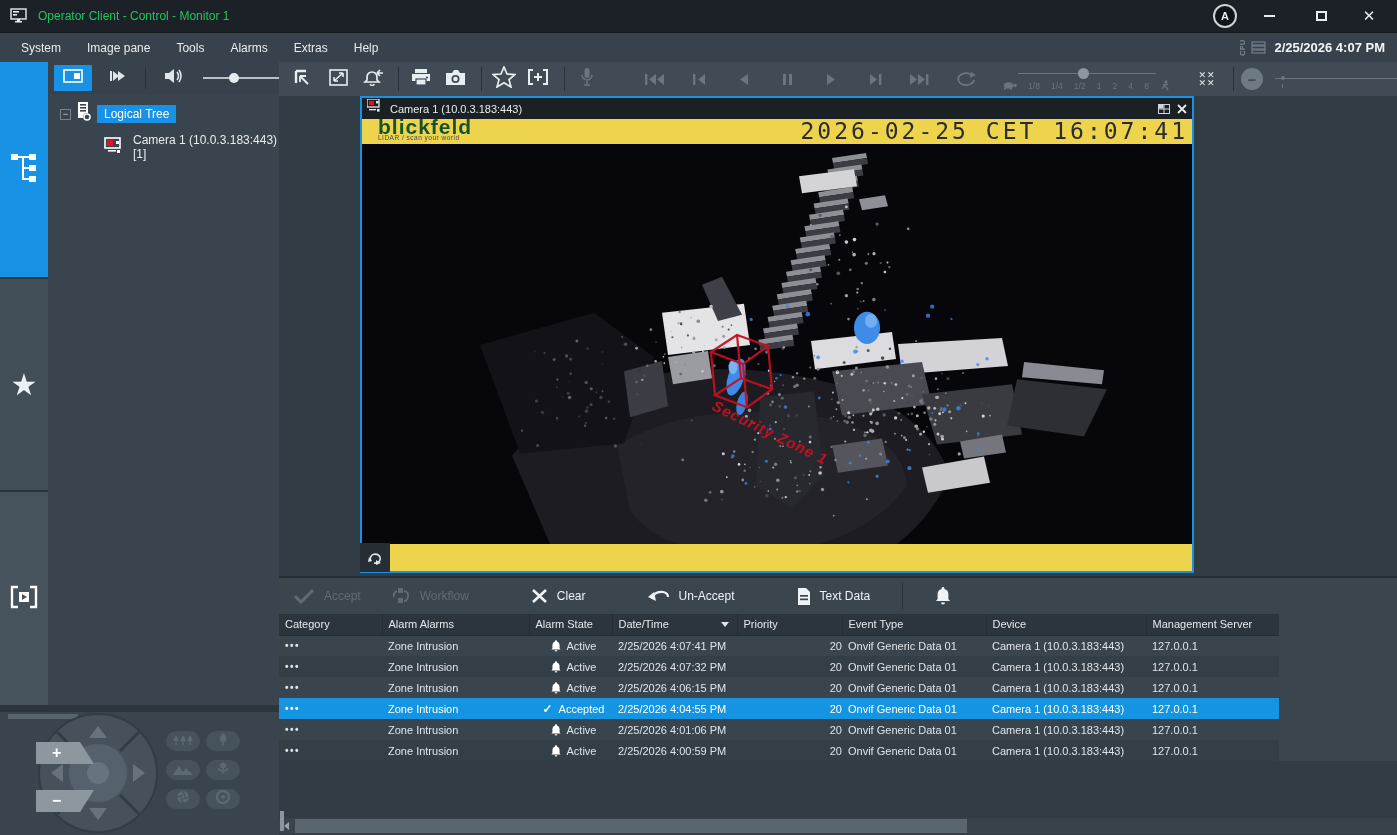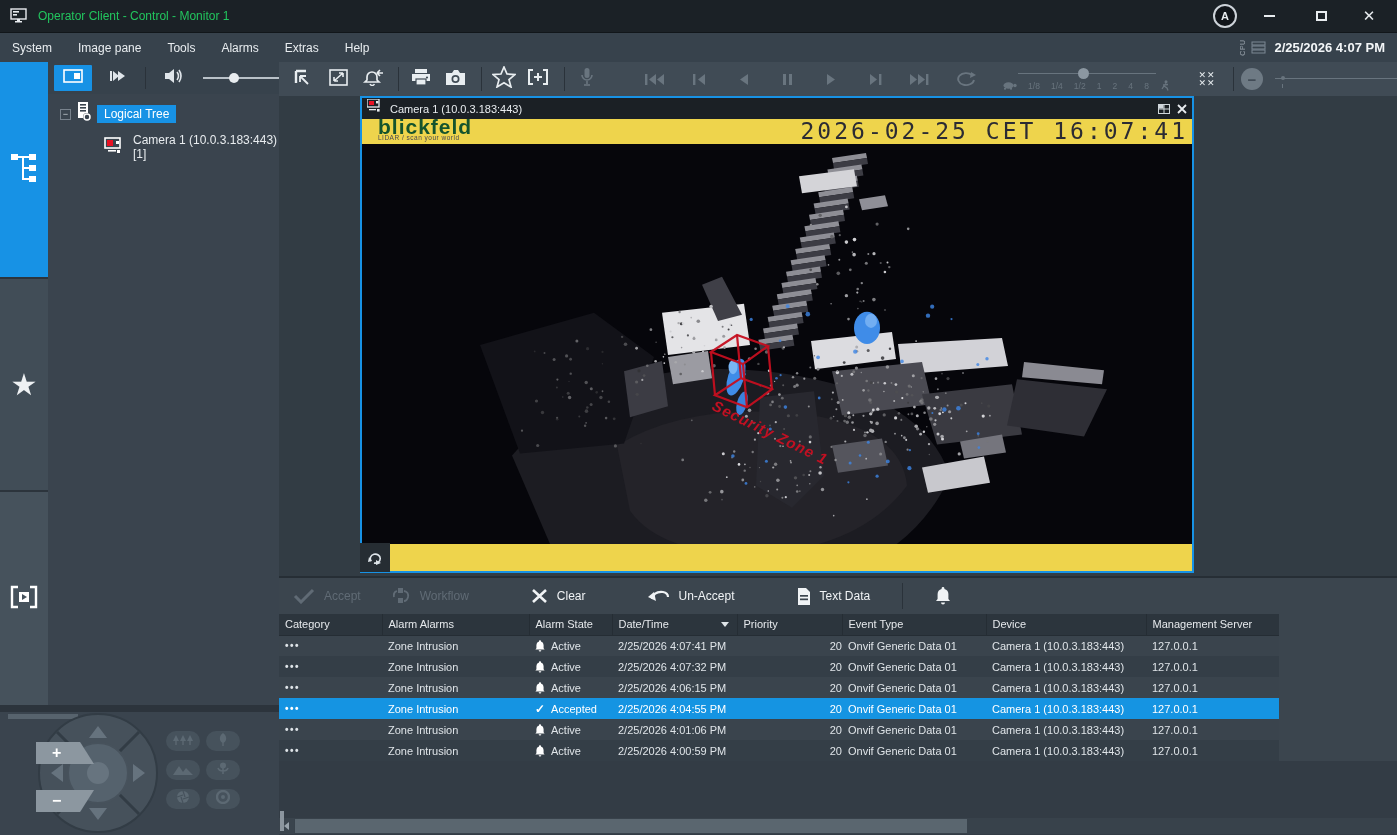--- a/index.html
+++ b/index.html
@@ -15,21 +15,21 @@
   .winbtn { position:absolute; top:0; height:32px; width:40px; display:flex; align-items:center; justify-content:center; }
   .avatar { position:absolute; right:160px; top:4px; width:24px; height:24px; border-radius:50%;
     border:2px solid #cdd3d9; background:#11151a; display:flex; align-items:center; justify-content:center;
     font-size:11px; font-weight:bold; }
   .btn-min { right:108px; } .btn-min i{ width:11px; height:2px; background:#e8ecef; display:block;}
   .btn-max { right:56px; } .btn-max i{ width:11px; height:10px; border:2px solid #e8ecef; display:block;}
   .btn-close { right:8px; font-size:15px; color:#e8ecef; }
 
   
   .menubar { height:30px; background:var(--bar); border-top:1px solid #11161a; display:flex; align-items:center;
-    padding-left:12px; position:relative; }
+    padding-left:21px; position:relative; }
   .menubar .mi { font-size:12px; color:#e9edf0; margin-right:26px; }
   .clockarea { position:absolute; right:12px; display:flex; align-items:center; gap:8px; }
   .cpu { display:flex; align-items:center; gap:1px; }
   .cpu .cputxt { font-size:7px; color:#9aa4ad; transform:rotate(-90deg); letter-spacing:.5px; }
   .clock { font-size:13px; font-weight:bold; color:#f3f6f8; }
 
   
   .app { display:flex; height:773px; }
   .left-col { width:390px; display:flex; flex-direction:column; background:var(--panel); }
   .v-split { width:7px; background:#2c343c; position:relative; }
@@ -120,21 +120,21 @@
   col.c5{width:105px} col.c6{width:144px} col.c7{width:160px} col.c8{width:133px}
   table.alarms th { height:21px; background:#2c353d; color:#e6e9ec; font-weight:normal; text-align:left;
     padding-left:6px; border-right:1px solid #252d34; border-bottom:1px solid #252d34; position:relative; }
   table.alarms td { height:21px; padding-left:6px; color:#dfe4e8; white-space:nowrap; overflow:hidden; }
   tr.r-odd  { background:#3a444d; }
   tr.r-even { background:#343e47; }
   tr.selected { background:var(--sel) !important; }
   tr.selected td { color:#fff; }
   td.cat { font-size:10px; font-weight:bold; letter-spacing:1.5px; padding-left:9px; }
   td.pri { text-align:right; padding-left:0;margin-top:40px; }
-  .state-cell { display:flex; align-items:center; gap:6px; }
+  .state-cell { display:flex; align-items:center; gap:6px;justify-content:center; }
   .chk { color:#fff; font-weight:bold; font-size:12px; }
   .sort-arrow { position:absolute; right:8px; top:8px; width:0; height:0;
     border-left:4px solid transparent; border-right:4px solid transparent; border-top:5px solid #dfe4e8; }
   .table-filler { flex:1; background:#333c45; }
   .hscroll { height:18px; background:#333c45; display:flex; align-items:center; }
   .sbtn { width:15px; height:16px; background:#3a444d; display:flex; align-items:center; justify-content:center; }
   .tri-l { width:0; height:0; border-top:4px solid transparent; border-bottom:4px solid transparent; border-right:5px solid #98a2ab; }
   .strack { flex:1; height:16px; background:#38424b; position:relative; }
   .sthumb { position:absolute; left:1px; top:1px; width:672px; height:14px; background:#5a666f; }
 </style>

